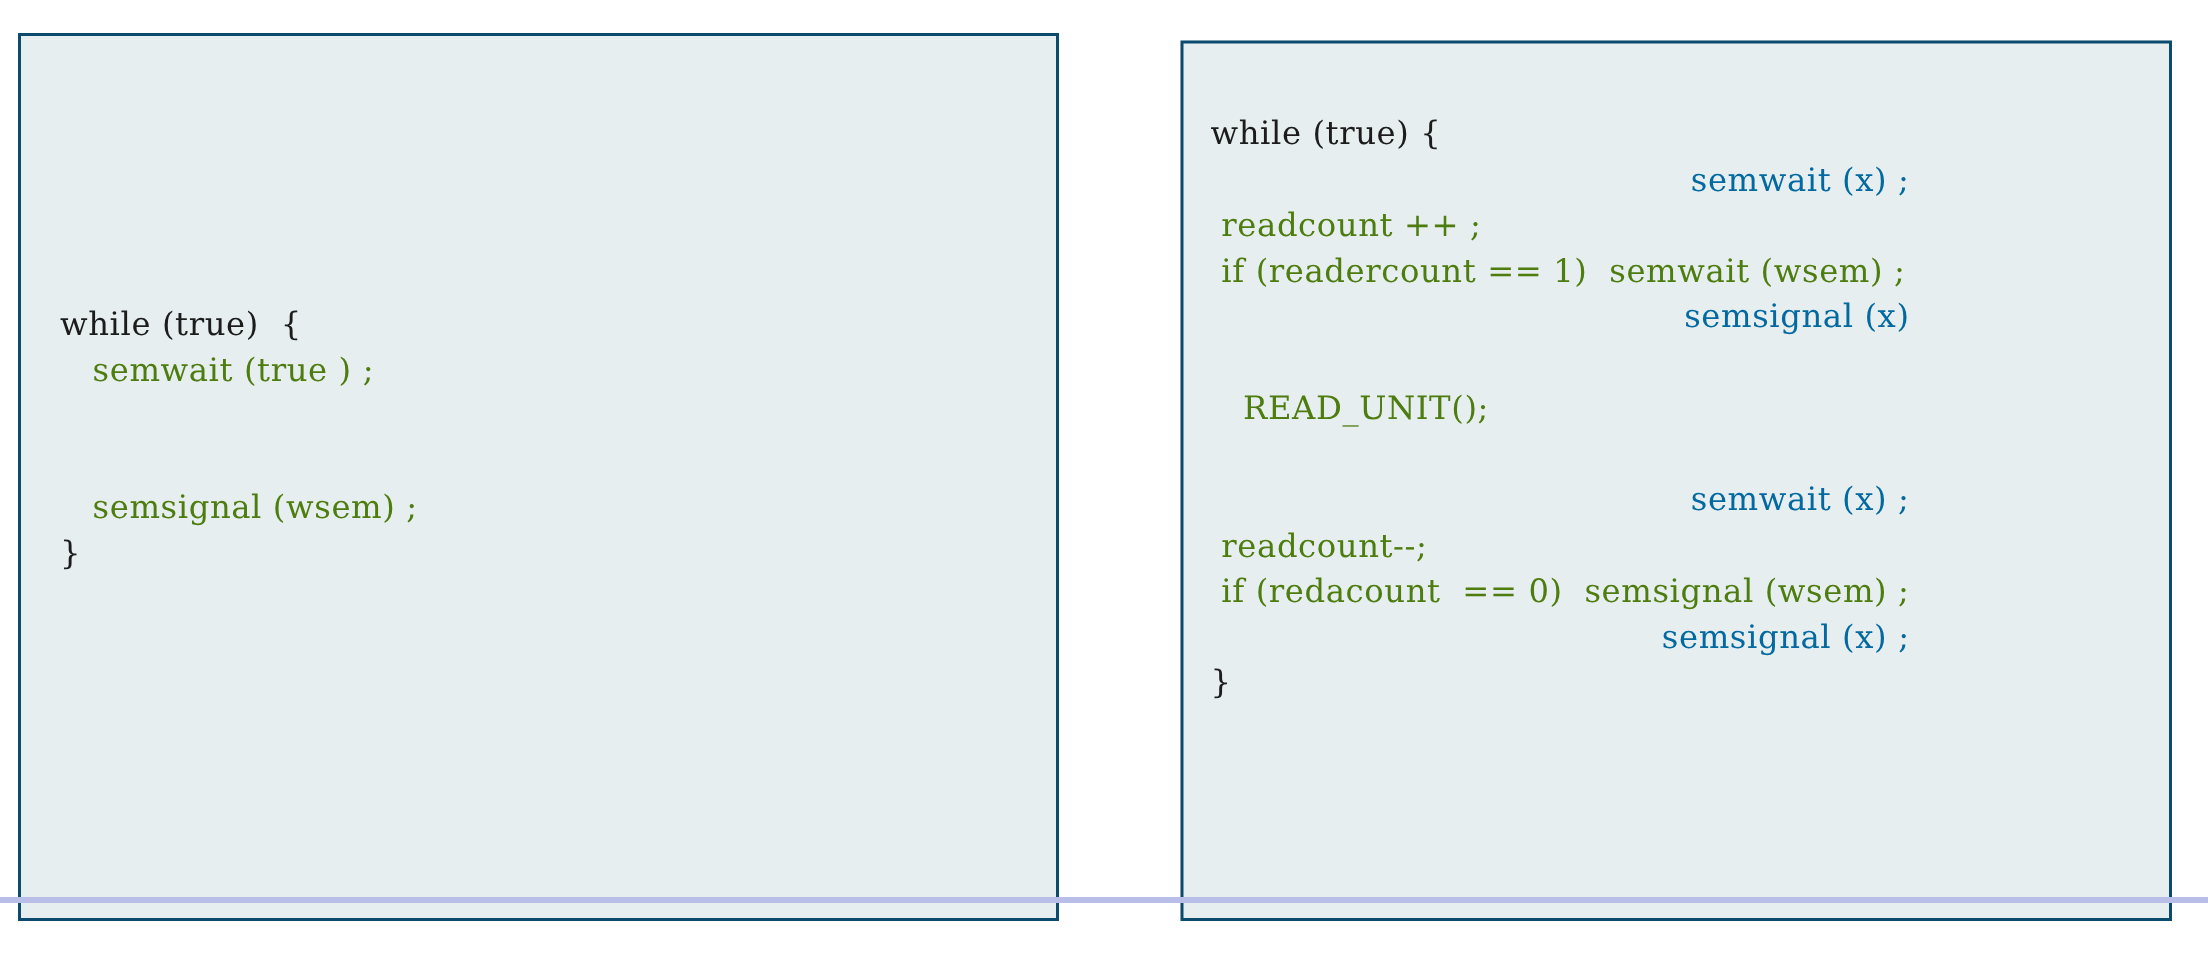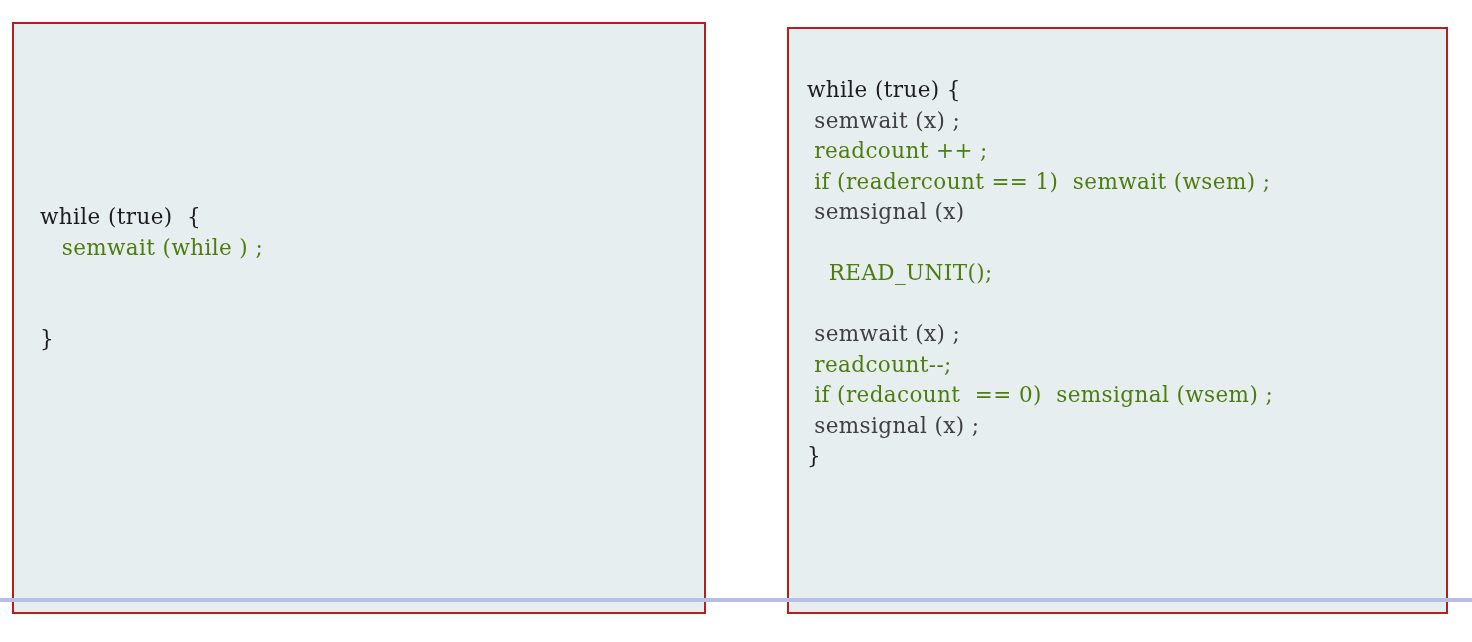--- a/index.html
+++ b/index.html
@@ -22,21 +22,21 @@
     width: 1472px;
     height: 4px;
     top: 598px;
     background: #b9bee9;
     z-index: 3;
   }
 
   .code-panel {
     position: absolute;
     background: #e7eeef;
-    border: 2px solid #b91c1c;
+    border: 2px solid #0c4a6e;
     box-sizing: border-box;
     z-index: 2;
     overflow: hidden;
     text-decoration: underline;
   }
 
   #panel-writer {
     left: 12px;
     top: 22px;
     width: 694px;
@@ -67,26 +67,26 @@
   #code-reader {
     left: 18px;
     top: 46px;
   }
 
   .ln { display: block; height: 30.5px; }
   .ln.blank { height: 30.5px; }
 
   .c-dark  { color: #1c1c1c; }
   .c-blue  { color: #4d7c0f; }
-  .c-gray  { color: #404040; }
+  .c-gray  { color: #0369a1; text-align: right; }
 </style>
 </head>
 <body>
 
 <div class="rule-line"></div>
 
 <div class="code-panel" id="panel-writer">
-  <div class="code-block" id="code-writer"><span class="ln c-dark">while (true)  {</span><span class="ln c-blue">   semwait (while ) ;</span><span class="ln c-dark blank">&nbsp;</span><span class="ln c-dark blank">&nbsp;</span><span class="ln c-dark">}</span></div>
+  <div class="code-block" id="code-writer"><span class="ln c-dark">while (true)  {</span><span class="ln c-blue">   semwait (true ) ;</span><span class="ln c-dark blank">&nbsp;</span><span class="ln c-dark blank">&nbsp;</span><span class="ln c-blue">   semsignal (wsem) ;</span><span class="ln c-dark">}</span></div>
 </div>
 
 <div class="code-panel" id="panel-reader">
   <div class="code-block" id="code-reader"><span class="ln c-dark">while (true) {</span><span class="ln c-gray"> semwait (x) ;</span><span class="ln c-blue"> readcount ++ ;</span><span class="ln c-blue"> if (readercount == 1)  semwait (wsem) ;</span><span class="ln c-gray"> semsignal (x)</span><span class="ln c-dark blank">&nbsp;</span><span class="ln c-blue">   READ_UNIT();</span><span class="ln c-dark blank">&nbsp;</span><span class="ln c-gray"> semwait (x) ;</span><span class="ln c-blue"> readcount--;</span><span class="ln c-blue"> if (redacount  == 0)  semsignal (wsem) ;</span><span class="ln c-gray"> semsignal (x) ;</span><span class="ln c-dark">}</span></div>
 </div>
 
 </body></html>

